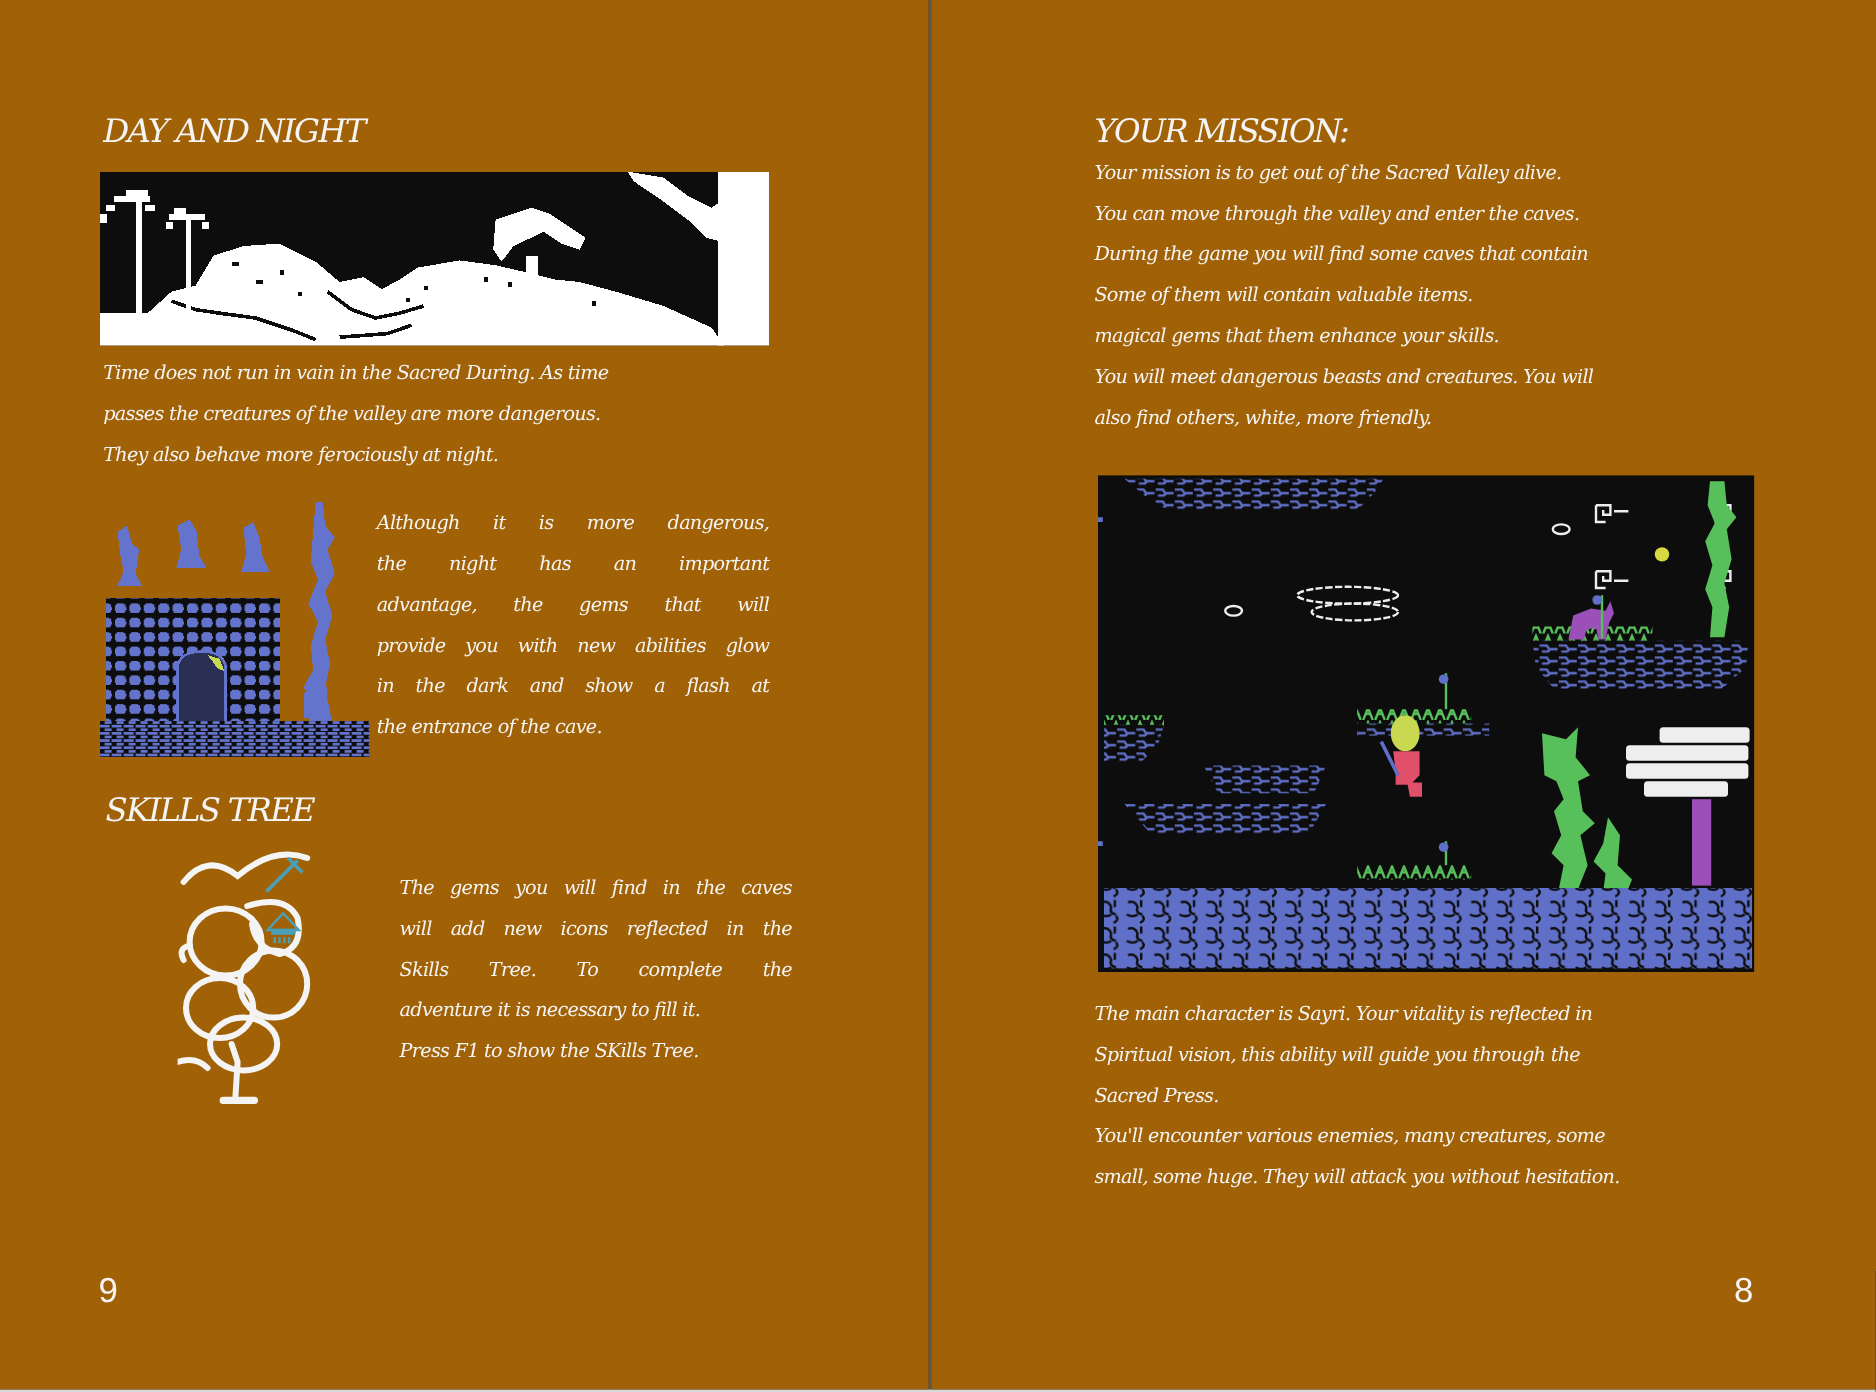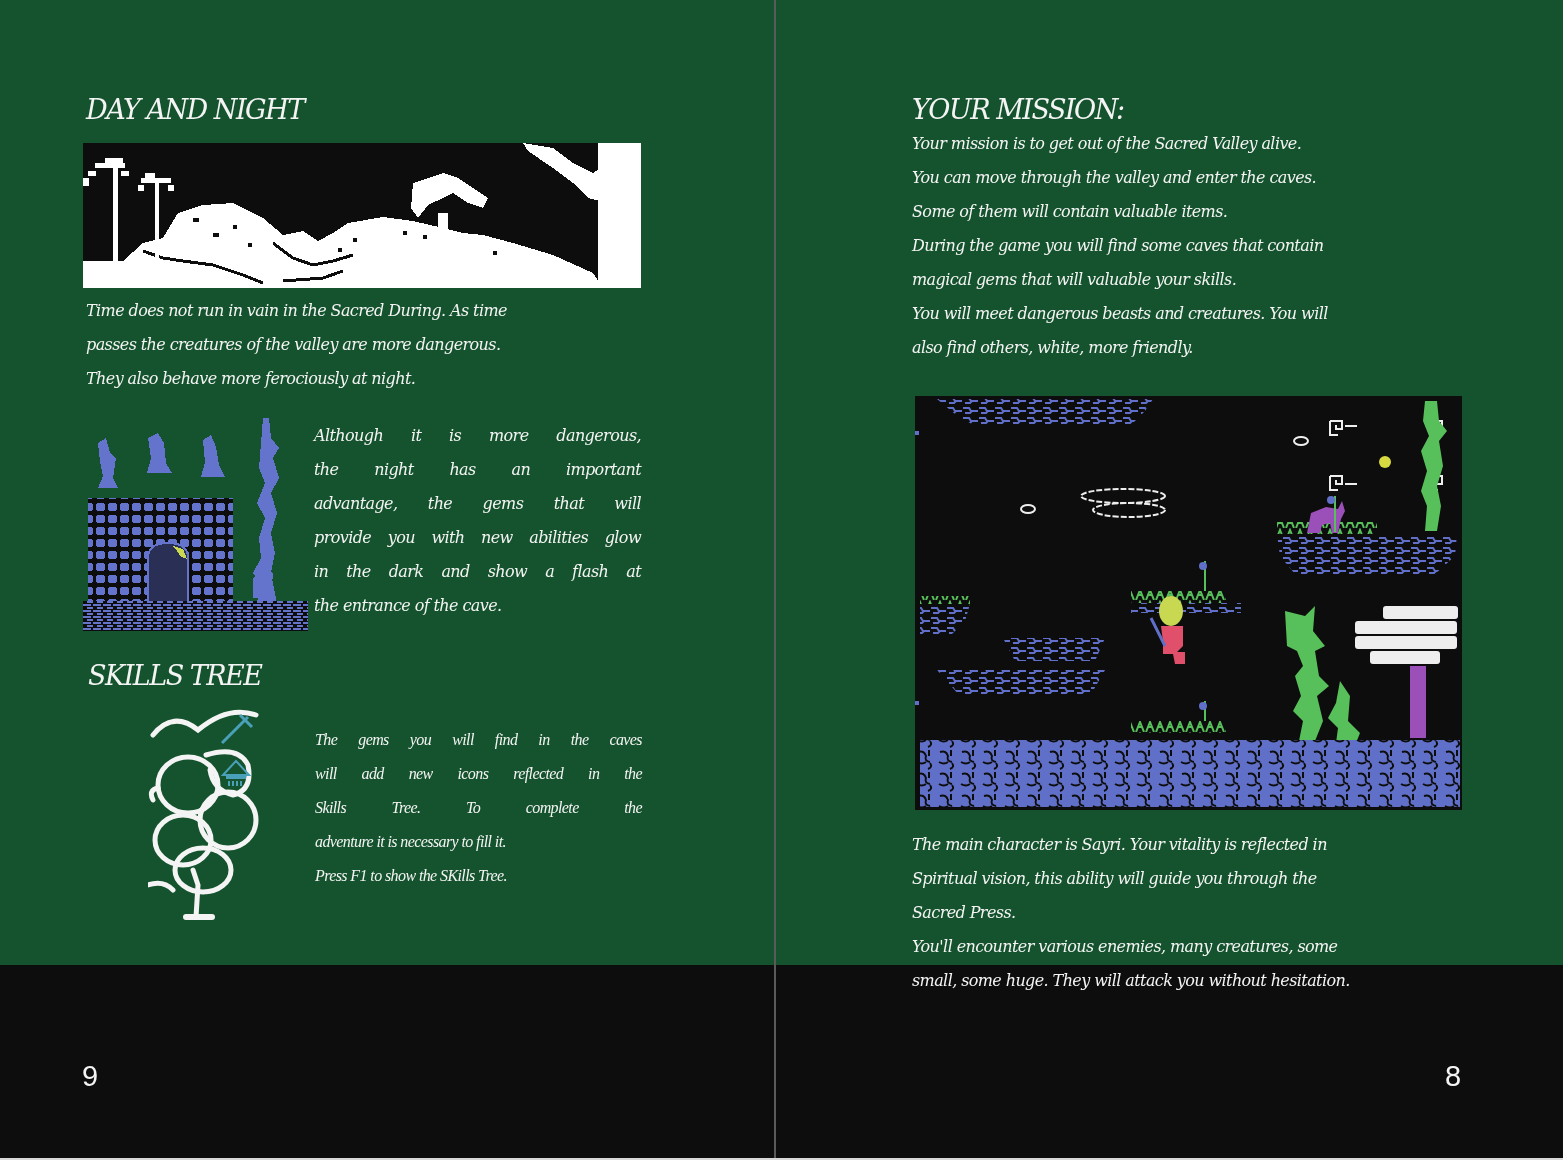--- a/index.html
+++ b/index.html
@@ -5,22 +5,22 @@
   html, body { margin: 0; padding: 0; }
   body {
     width: 1563px; height: 1160px;
     background: #0d0d0d;
     position: relative;
     overflow: hidden;
     font-family: "DejaVu Serif", serif;
     color: #f4f4f4;
   }
   .page {
-    position: absolute; top: 0; height: 965px;
-    background: #14532d;
+    position: absolute; top: 0; height: 1158px;
+    background: #a16207;
   }
   .page.left { left: 0; width: 774px; }
   .page.right { left: 776px; width: 787px; }
   .spine {
     position: absolute; left: 774px; top: 0; width: 2px; height: 1160px;
     background: #5a5a5a;
   }
   .bottom-edge {
     position: absolute; left: 0; top: 1158px; width: 1563px; height: 2px; background: #d8d8d8;
   }
@@ -169,43 +169,43 @@
       </g>
 
       <g fill="none" stroke="#4aa0b8" stroke-width="2">
         <path d="M75,70 L88,56 L101,70 Z"></path>
         <rect x="79" y="70" width="18" height="3" fill="#4aa0b8"></rect>
         <path d="M81,76 v5 M85,76 v5 M89,76 v5 M93,76 v5"></path>
       </g>
     </svg>
   </div>
 
-  <div class="para justify" style="left:315px; top:723px; width:327px;font-family:Liberation Serif, serif;">
+  <div class="para justify" style="left:333px; top:723px; width:327px;">
     <span class="line">The gems you will find in the caves</span>
     <span class="line">will add new icons reflected in the</span>
     <span class="line">Skills Tree. To complete the</span>
     <span class="line" style="text-align-last:left;">adventure it is necessary to fill it.</span>
     <span class="line" style="text-align-last:left;">Press F1 to show the SKills Tree.</span>
   </div>
 
   <div class="pagenum" style="left:82px; top:1060px;">9</div>
 </div>
 
 <div class="spine"></div>
 
 <div class="page right">
 
   <div class="heading" style="left:136px; top:93px;">YOUR MISSION:</div>
 
   <div class="para" style="left:136px; top:127px; width:560px;">
     <span class="line">Your mission is to get out of the Sacred Valley alive.</span>
     <span class="line">You can move through the valley and enter the caves.</span>
+    <span class="line">During the game you will find some caves that contain</span>
     <span class="line">Some of them will contain valuable items.</span>
-    <span class="line">During the game you will find some caves that contain</span>
-    <span class="line">magical gems that will valuable your skills.</span>
+    <span class="line">magical gems that them enhance your skills.</span>
     <span class="line">You will meet dangerous beasts and creatures. You will</span>
     <span class="line">also find others, white, more friendly.</span>
   </div>
 
   <div class="art" style="left:139px; top:396px;">
     <svg width="547" height="414" viewBox="0 0 547 414">
       <defs>
         <pattern id="stone" width="16" height="10" patternUnits="userSpaceOnUse">
           <rect width="16" height="10" fill="#0d0d0d"></rect>
           <path d="M0,2 h6 l2,3 h6 M2,7 h5 l2,-2 h6" stroke="#6070c8" stroke-width="2" fill="none"></path>

